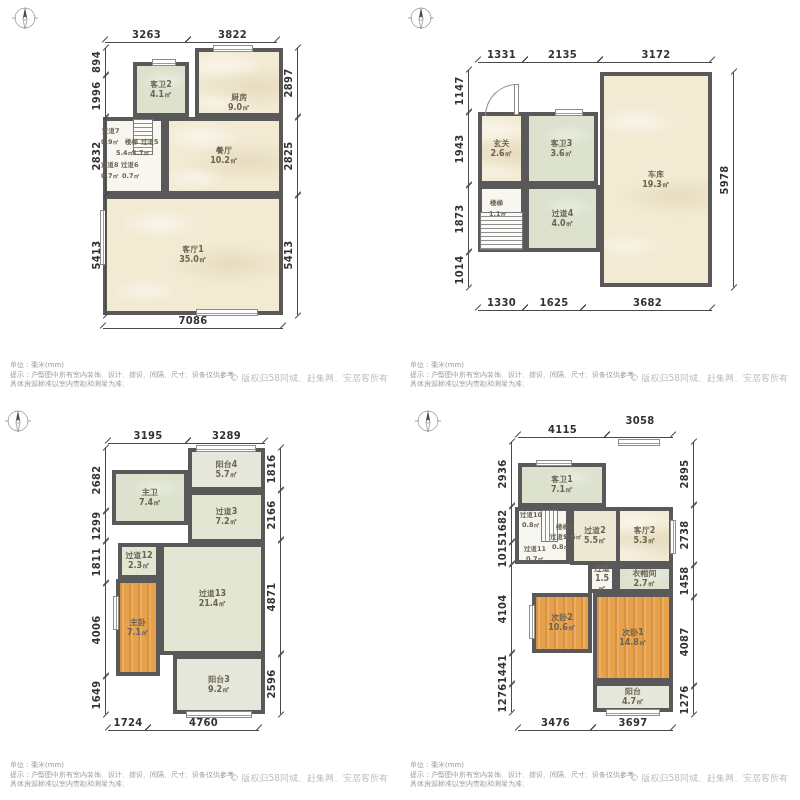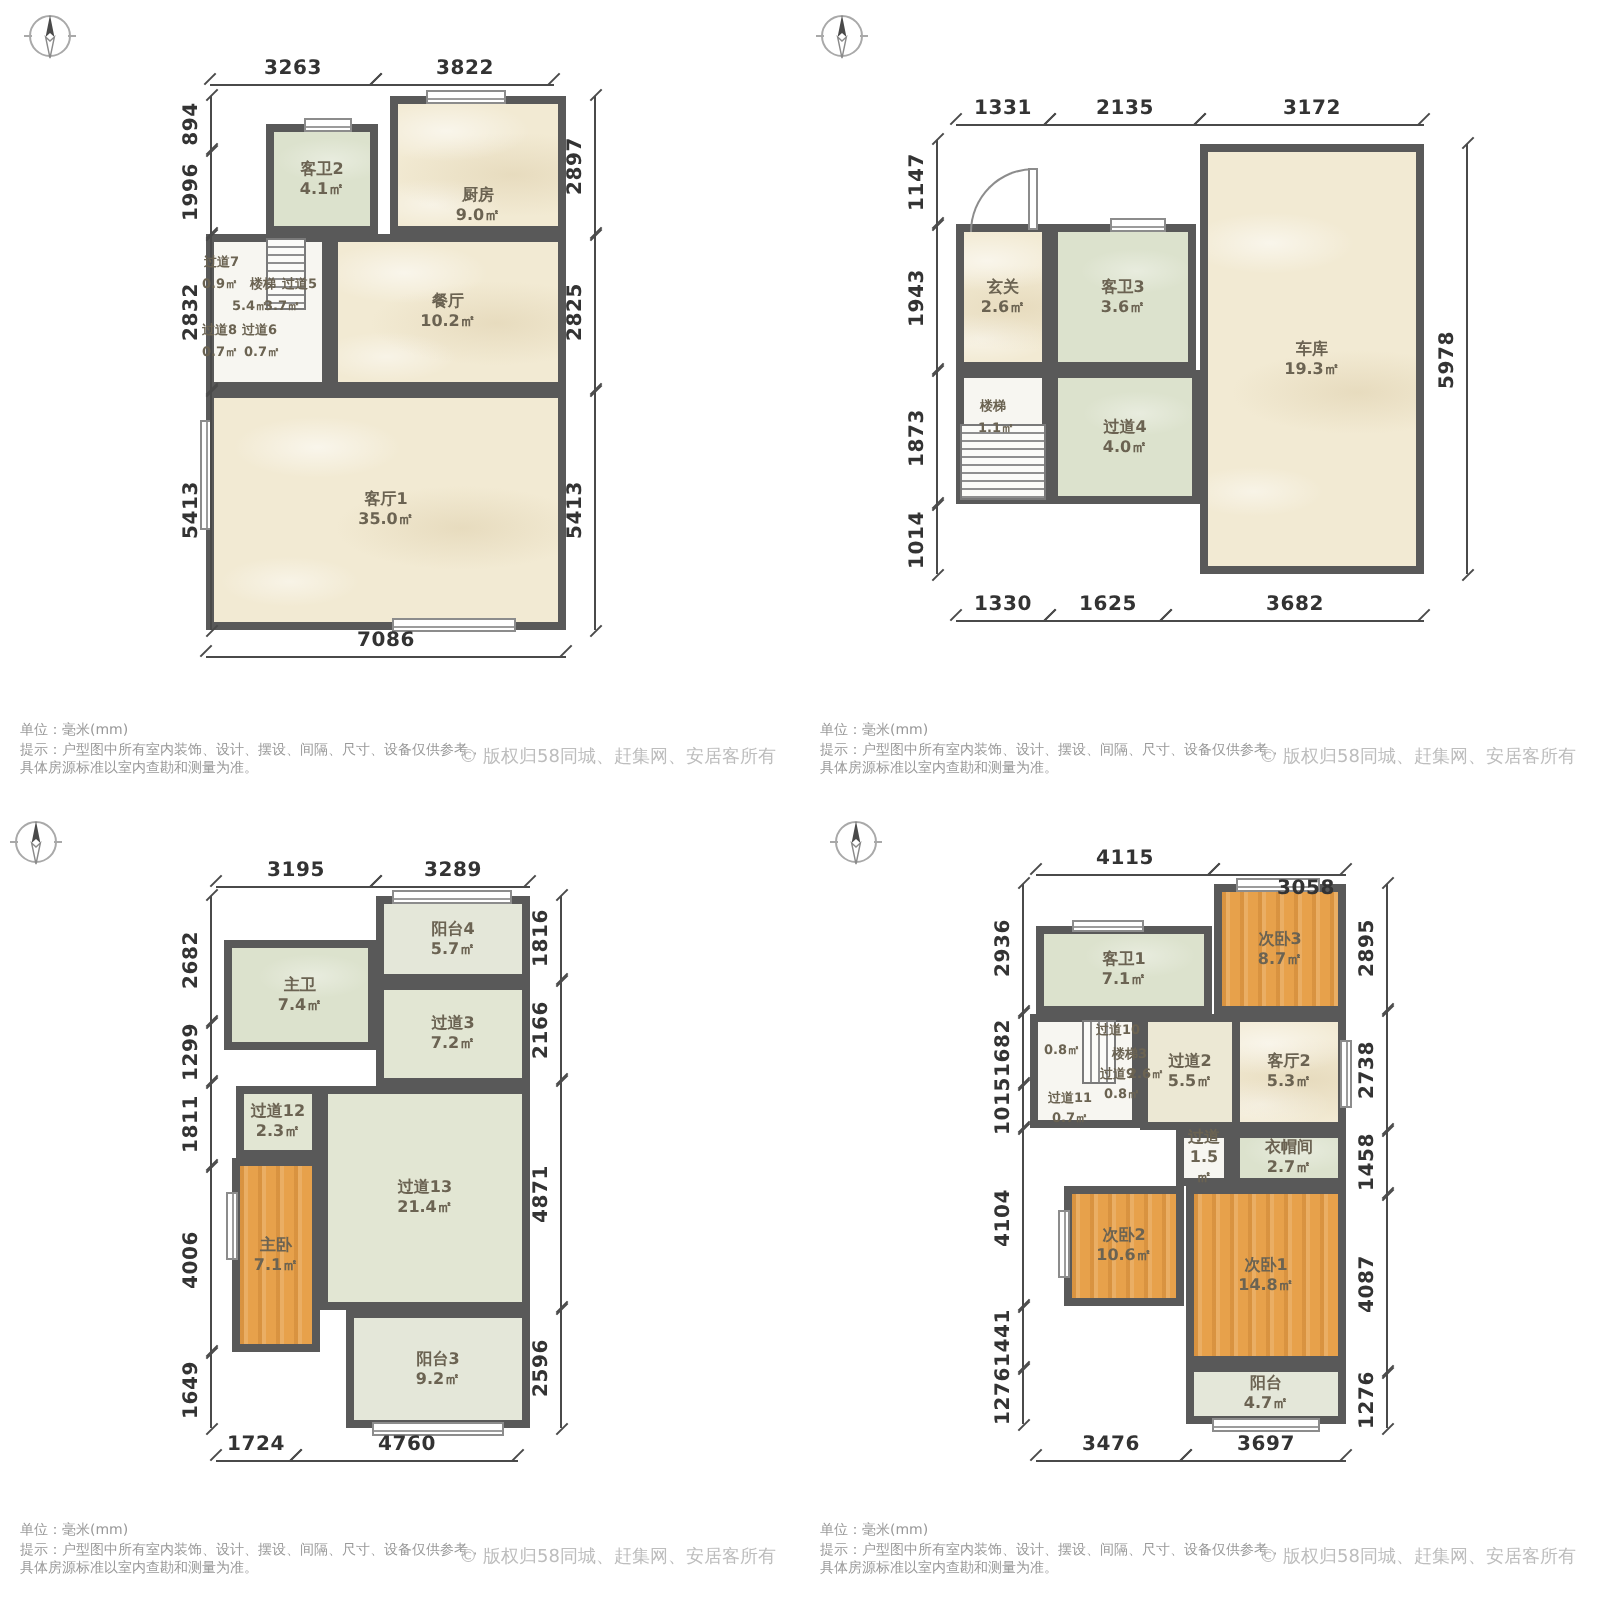--- a/index.html
+++ b/index.html
@@ -291,26 +291,20 @@
           <line x1="22" y1="13" x2="26" y2="13" stroke="#a9a9a9"></line>
           <polygon points="13,2.5 15.2,13.5 13,11.5 10.8,13.5" fill="#4a4a4a"></polygon>
           <polygon points="13,24 15.2,13.5 13,15.5 10.8,13.5" fill="#ffffff" stroke="#8a8a8a" stroke-width="0.7"></polygon>
         </svg></div>
       <div class="room fill-green" style="left: 118px; top: 63px; width: 88px; height: 44px;">
         <div class="room-label">
           <div>客卫1</div>
           <div>7.1㎡</div>
         </div>
       </div>
-      <div class="room fill-orange" style="left: 207px; top: 42px; width: 66px; height: 65px;">
-        <div class="room-label">
-          <div>次卧3</div>
-          <div>8.7㎡</div>
-        </div>
-      </div>
       <div class="room fill-white" style="left: 115px; top: 107px; width: 55px; height: 57px;"></div>
       <div class="room fill-cream" style="left: 170px; top: 107px; width: 50px; height: 58px;">
         <div class="room-label">
           <div>过道2</div>
           <div>5.5㎡</div>
         </div>
       </div>
       <div class="room fill-marble" style="left: 216px; top: 107px; width: 57px; height: 58px;">
         <div class="room-label">
           <div>客厅2</div>
@@ -346,32 +340,32 @@
           <div>阳台</div>
           <div>4.7㎡</div>
         </div>
       </div>
       <div class="stairs stairs-v" style="left: 141px; top: 110px; width: 17px; height: 32px;"></div>
       <div class="window h" style="left: 218px; top: 39px; width: 42px; height: 7px;"></div>
       <div class="window h" style="left: 136px; top: 60px; width: 36px; height: 6px;"></div>
       <div class="window v" style="left: 270px; top: 120px; width: 6px; height: 34px;"></div>
       <div class="window v" style="left: 129px; top: 205px; width: 6px; height: 34px;"></div>
       <div class="window h" style="left: 206px; top: 309px; width: 54px; height: 7px;"></div>
-      <div class="flabel" style="left: 120px; top: 112px; margin-left: 28px;">过道10</div>
+      <div class="flabel" style="left: 120px; top: 112px;">过道10</div>
       <div class="flabel" style="left: 122px; top: 122px;">0.8㎡</div>
       <div class="flabel" style="left: 156px; top: 124px;">楼梯3</div>
       <div class="flabel" style="left: 150px; top: 134px;">过道9</div>
       <div class="flabel" style="left: 164px; top: 134px;">2.6㎡</div>
       <div class="flabel" style="left: 152px; top: 144px;">0.8㎡</div>
       <div class="flabel" style="left: 124px; top: 146px;">过道11</div>
       <div class="flabel" style="left: 126px; top: 156px;">0.7㎡</div>
       <div class="dim-line-h" style="left: 118px; top: 37px; width: 89px;"></div>
       <div class="dim-text h" style="left: 162.5px; top: 35px;">4115</div>
       <div class="dim-line-h" style="left: 207px; top: 37px; width: 66px;"></div>
-      <div class="dim-text h" style="left: 240px; top: 50px; margin-left: 13px;">3058</div>
+      <div class="dim-text h" style="left: 240px; top: 26px;">3058</div>
       <div class="dim-line-h" style="left: 118px; top: 330px; width: 75px;"></div>
       <div class="dim-text h" style="left: 155.5px; top: 328px;">3476</div>
       <div class="dim-line-h" style="left: 193px; top: 330px; width: 80px;"></div>
       <div class="dim-text h" style="left: 233px; top: 328px;">3697</div>
       <div class="dim-line-v" style="left: 111px; top: 42px; height: 64px;"></div>
       <div class="dim-text v" style="left: 102px; top: 74px;">2936</div>
       <div class="dim-line-v" style="left: 111px; top: 106px; height: 36px;"></div>
       <div class="dim-text v" style="left: 102px; top: 124px;">1682</div>
       <div class="dim-line-v" style="left: 111px; top: 142px; height: 22px;"></div>
       <div class="dim-text v" style="left: 102px; top: 153px;">1015</div>

